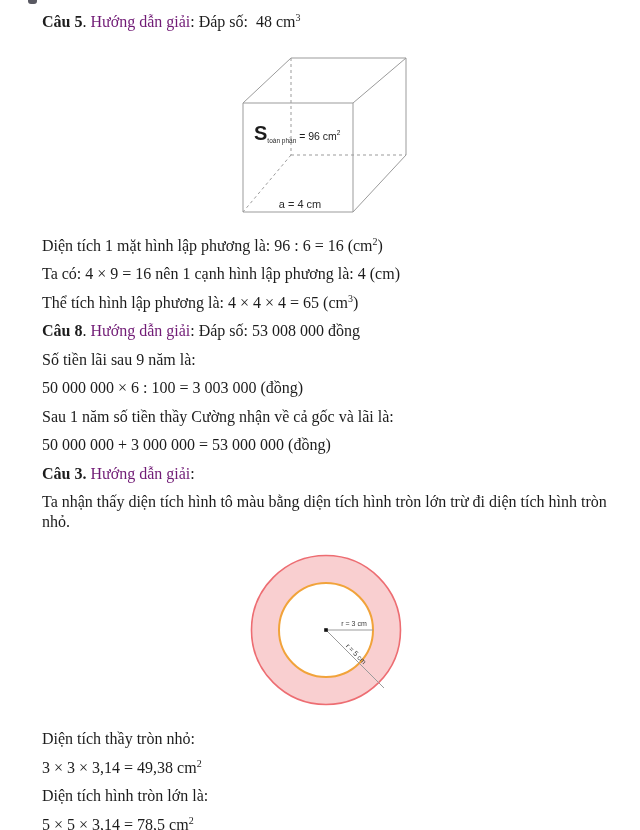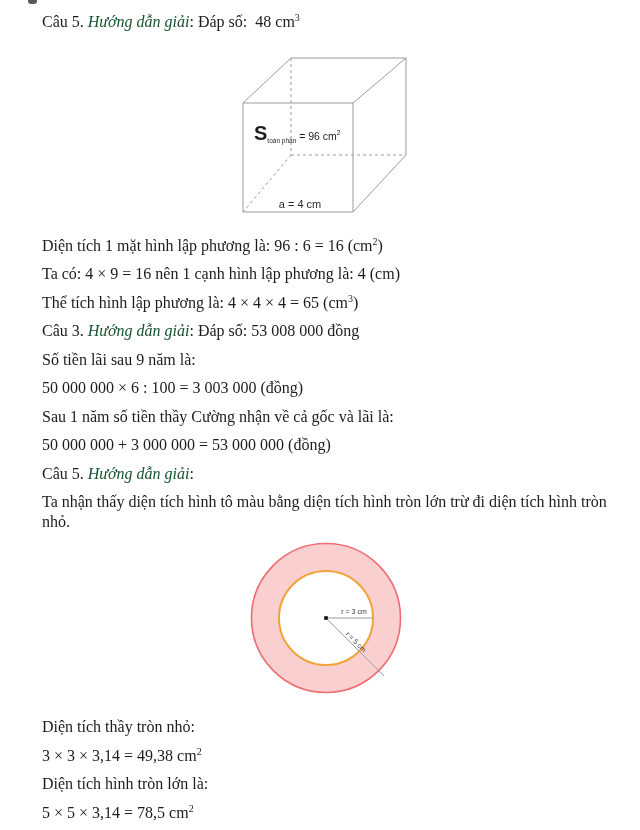--- a/index.html
+++ b/index.html
@@ -12,26 +12,26 @@
     position: relative;
     padding: 12px 25px 0 42px;
   }
   .para {
     font-size: 16px;
     line-height: 19.5px;
     margin: 0 0 9px 0;
     white-space: pre-wrap;
     color: #1c1c1c;
   }
-  .para b { font-weight: 400; margin-top: 40px; }
-  .red-italic { color: #14532d; font-style: italic; }
+  .para b { font-weight: 700; margin-top: 40px; }
+  .red-italic { color: #701a75; }
   sup { font-size: 10px; line-height: 0; vertical-align: super; }
   .fig-cube { margin: 14px 0 13px 196px; width: 174px; height: 164px; }
   .fig-circle { margin: 4px 0 14px 204px; width: 160px; height: 160px; }
-  .wrap-narrow { margin-bottom: 4px; }
+  .wrap-narrow { margin-bottom: 16px; }
   .speck {
     position: absolute; left: 28px; top: 0; width: 9px; height: 4px;
     background: #3c3c47; border-radius: 0 0 3px 3px; opacity: .85;
   }
   .cube-s-big  { font-family: "Liberation Sans", sans-serif; font-size: 20px; font-weight: 700; fill: #1c1c1c; }
   .cube-s-sub  { font-family: "Liberation Sans", sans-serif; font-size: 6.5px; fill: #2a2a2a; }
   .cube-s-mid  { font-family: "Liberation Sans", sans-serif; font-size: 10.5px; fill: #1c1c1c; }
   .cube-s-sup  { font-family: "Liberation Sans", sans-serif; font-size: 6.5px; fill: #1c1c1c; }
   .cube-a      { font-family: "Liberation Sans", sans-serif; font-size: 11px; fill: #2a2a2a; }
   .r-label     { font-family: "Liberation Sans", sans-serif; font-size: 7px; fill: #3a3a3a; }
@@ -57,28 +57,28 @@
   </g>
   <text x="16" y="85"><tspan class="cube-s-big">S</tspan><tspan class="cube-s-sub" dy="3">toàn phần</tspan><tspan class="cube-s-mid" dy="-3"> = 96 cm</tspan><tspan class="cube-s-sup" dy="-5">2</tspan></text>
   <text x="62" y="153" text-anchor="middle" class="cube-a">a = 4 cm</text>
 </svg>
 
 <p class="para"><span>Diện tích 1 mặt hình lập phương là: 96 : 6 = 16 (cm</span><sup>2</sup><span>)</span></p>
 <p class="para">Ta có: 4 × 9 = 16 nên 1 cạnh hình lập phương là: 4 (cm)</p>
 <p class="para"><span>Thể tích hình lập phương là: 4 × 4 × 4 = 65 (cm</span><sup>3</sup><span>)</span></p>
 
 
-<p class="para"><b>Câu 3</b><span>. </span><span class="red-italic">Hướng dẫn giải</span><span>: </span><span>Đáp số: 53 008 000 đồng</span></p>
+<p class="para"><b>Câu 8</b><span>. </span><span class="red-italic">Hướng dẫn giải</span><span>: </span><span>Đáp số: 53 008 000 đồng</span></p>
 <p class="para">Số tiền lãi sau 9 năm là:</p>
 <p class="para">50 000 000 × 6 : 100 = 3 003 000 (đồng)</p>
 <p class="para">Sau 1 năm số tiền thầy Cường nhận về cả gốc và lãi là:</p>
 <p class="para">50 000 000 + 3 000 000 = 53 000 000 (đồng)</p>
 
 
-<p class="para"><b>Câu 5.</b><span> </span><span class="red-italic">Hướng dẫn giải</span><span>:</span></p>
+<p class="para"><b>Câu 3.</b><span> </span><span class="red-italic">Hướng dẫn giải</span><span>:</span></p>
 <p class="para wrap-narrow">Ta nhận thấy diện tích hình tô màu bằng diện tích hình tròn lớn trừ đi diện tích hình tròn nhỏ.</p>
 
 <svg class="fig-circle" viewBox="0 0 160 160">
   <circle cx="80" cy="79" r="74.5" fill="#f9cfd0" stroke="#ed6d72" stroke-width="1.6"></circle>
   <circle cx="80" cy="79" r="47" fill="#ffffff" stroke="#f1a33a" stroke-width="2"></circle>
   <line x1="80" y1="79" x2="127" y2="79" stroke="#9b9b9b" stroke-width="1"></line>
   <line x1="80" y1="79" x2="138" y2="137" stroke="#9b9b9b" stroke-width="1"></line>
   <rect x="78.2" y="77.2" width="3.6" height="3.6" fill="#111111"></rect>
   <text x="108" y="75" text-anchor="middle" class="r-label">r = 3 cm</text>
   <text x="107" y="104" text-anchor="middle" class="r-label" transform="rotate(45 107 106)">r = 5 cm</text>

